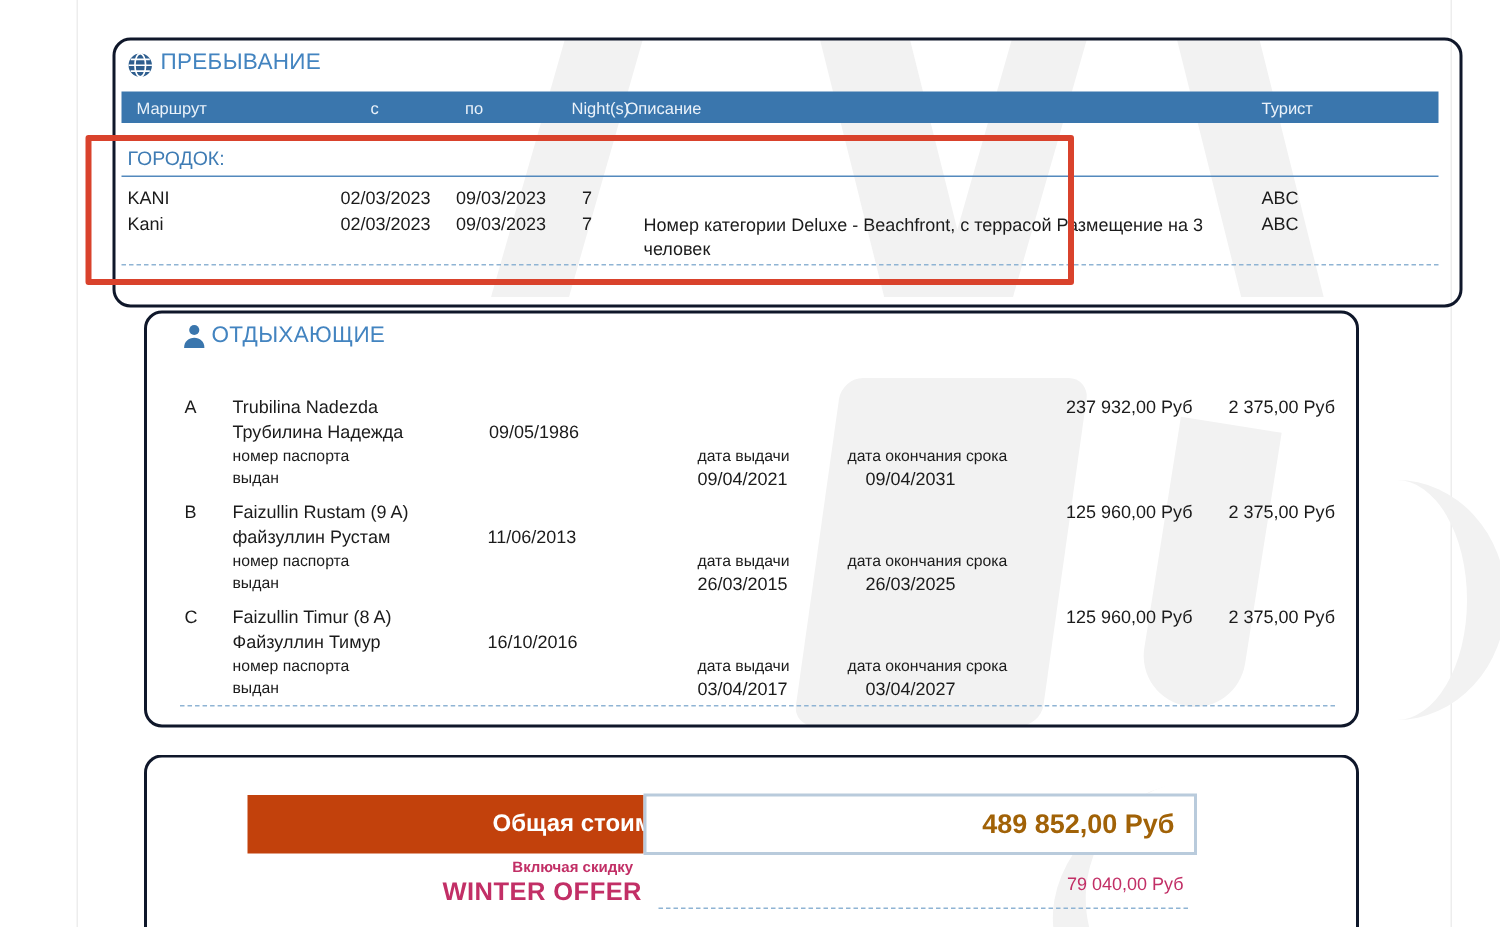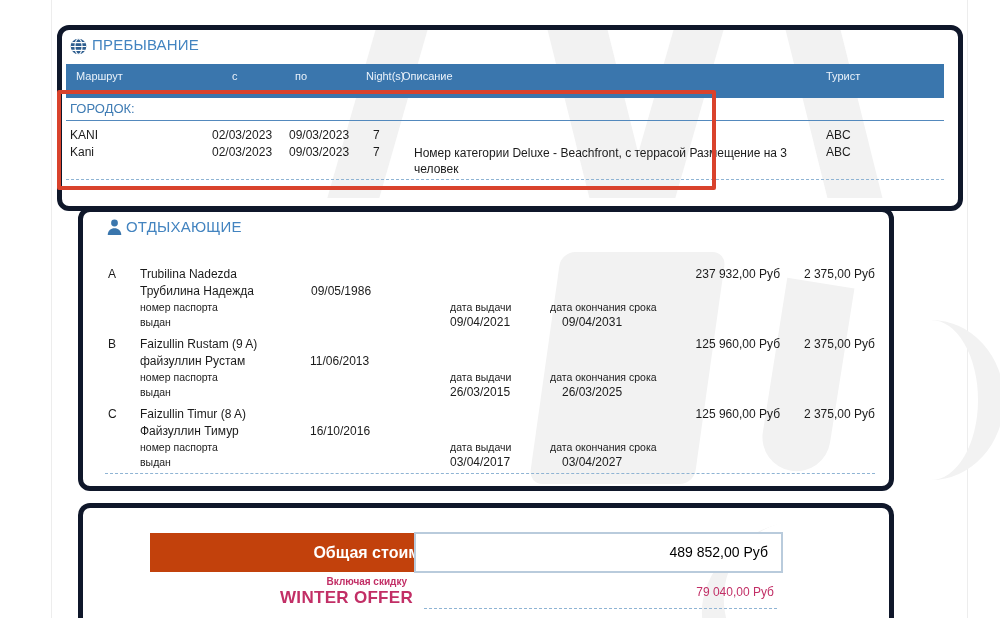--- a/index.html
+++ b/index.html
@@ -6,44 +6,44 @@
   body{
     width:1000px;height:618px;position:relative;overflow:hidden;
     background:#ffffff;
     font-family:"Liberation Sans","DejaVu Sans",sans-serif;
     color:#1b1b1b;
   }
   .edge{position:absolute;top:0;bottom:0;width:1px;background:#ededed;}
   
   .wm{position:absolute;background:#f2f2f2;z-index:0;}
   
-  .card{position:absolute;background:transparent;border:5px solid #0f172a;border-radius:12px;z-index:1;}
+  .card{position:absolute;background:transparent;border:2px solid #0f172a;border-radius:12px;z-index:1;margin-left:18px;}
   .card1{left:57px;top:25px;width:896px;height:176px;}
   .card2{left:78px;top:207px;width:806px;height:274px;}
   .card3{left:78px;top:503px;width:806px;height:140px;border-bottom:none;}
   .sec-title{position:absolute;font-size:15px;color:#4384c0;letter-spacing:.2px;white-space:nowrap;}
   .icon{position:absolute;display:inline-block;}
   .bar{position:absolute;background:#3a76ad;color:#eaf2fa;}
   .bar span{position:absolute;top:0;white-space:nowrap;}
-  .bar1{left:4px;top:34px;width:878px;height:34px;font-size:11px;line-height:25px;}
+  .bar1{left:4px;top:34px;width:878px;height:21px;font-size:11px;line-height:25px;}
   .bar2{left:12px;top:30px;width:780px;height:18px;font-size:10px;line-height:18px;}
   .t{position:absolute;font-size:12px;white-space:nowrap;}
   .sm{font-size:10.5px;}
   .ra{text-align:right;}
   .group-label{position:absolute;left:8px;top:71px;font-size:13px;color:#3f7cb4;}
   .hrline{position:absolute;left:4px;top:90px;width:878px;height:0;border-top:1px solid #5389bd;}
   .dotted{position:absolute;height:0;border-top:1px dashed #8fb4d4;}
   .desc{white-space:normal;line-height:16px;width:400px;}
   .red-box{position:absolute;left:57px;top:90px;width:651px;height:92px;
     border:4px solid #d9422c;border-radius:2px;z-index:6;}
   
   .total-label-box{position:absolute;left:67px;top:25px;width:316px;height:39px;background:#c2410c;}
   .total-label-box span{position:absolute;right:10px;top:0;line-height:39px;font-size:16px;font-weight:bold;color:#ffffff;white-space:nowrap;}
   .total-value-box{position:absolute;left:331px;top:24px;width:365px;height:37px;background:#ffffff;border:2px solid #b9cbdc;}
-  .total-value-box span{position:absolute;right:13px;top:0;line-height:37px;font-size:14px;font-weight:normal;color:#000000;white-space:nowrap;}
+  .total-value-box span{position:absolute;right:13px;top:0;line-height:37px;font-size:18px;font-weight:bold;color:#a16207;white-space:nowrap;}
   .pink{color:#c22f66;}
 </style>
 </head>
 <body>
 
 <div class="edge" style="left:51px"></div>
 <div class="edge" style="left:967px"></div>
 
 <div class="wm" style="left:352px;top:26px;width:52px;height:172px;transform:skewX(-16deg);"></div>
 <div class="wm" style="left:568px;top:26px;width:60px;height:172px;transform:skewX(14deg);"></div>

